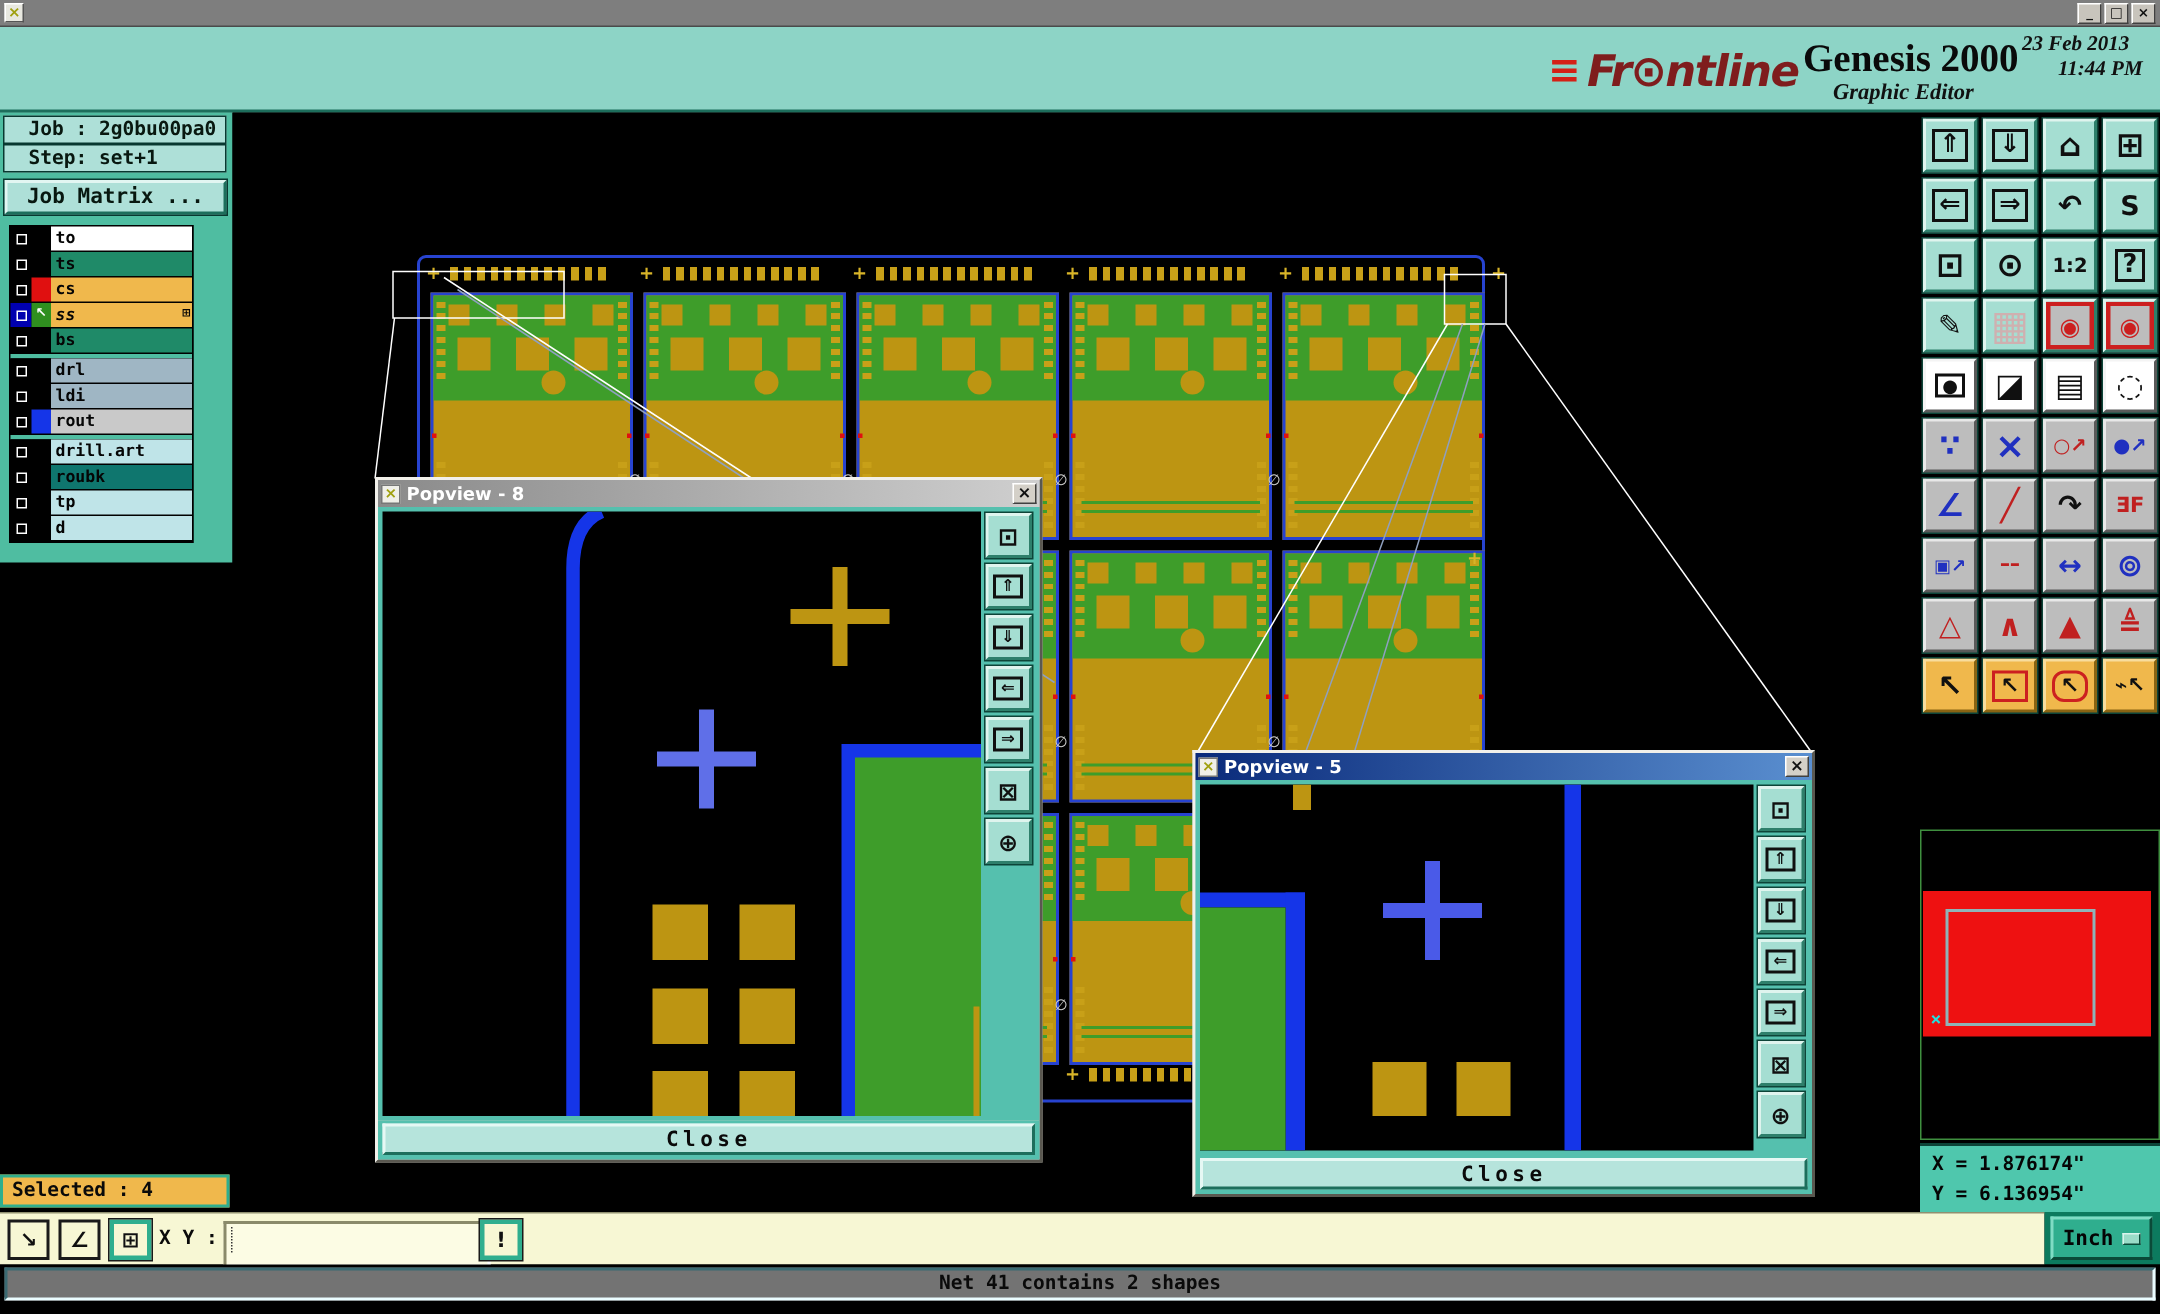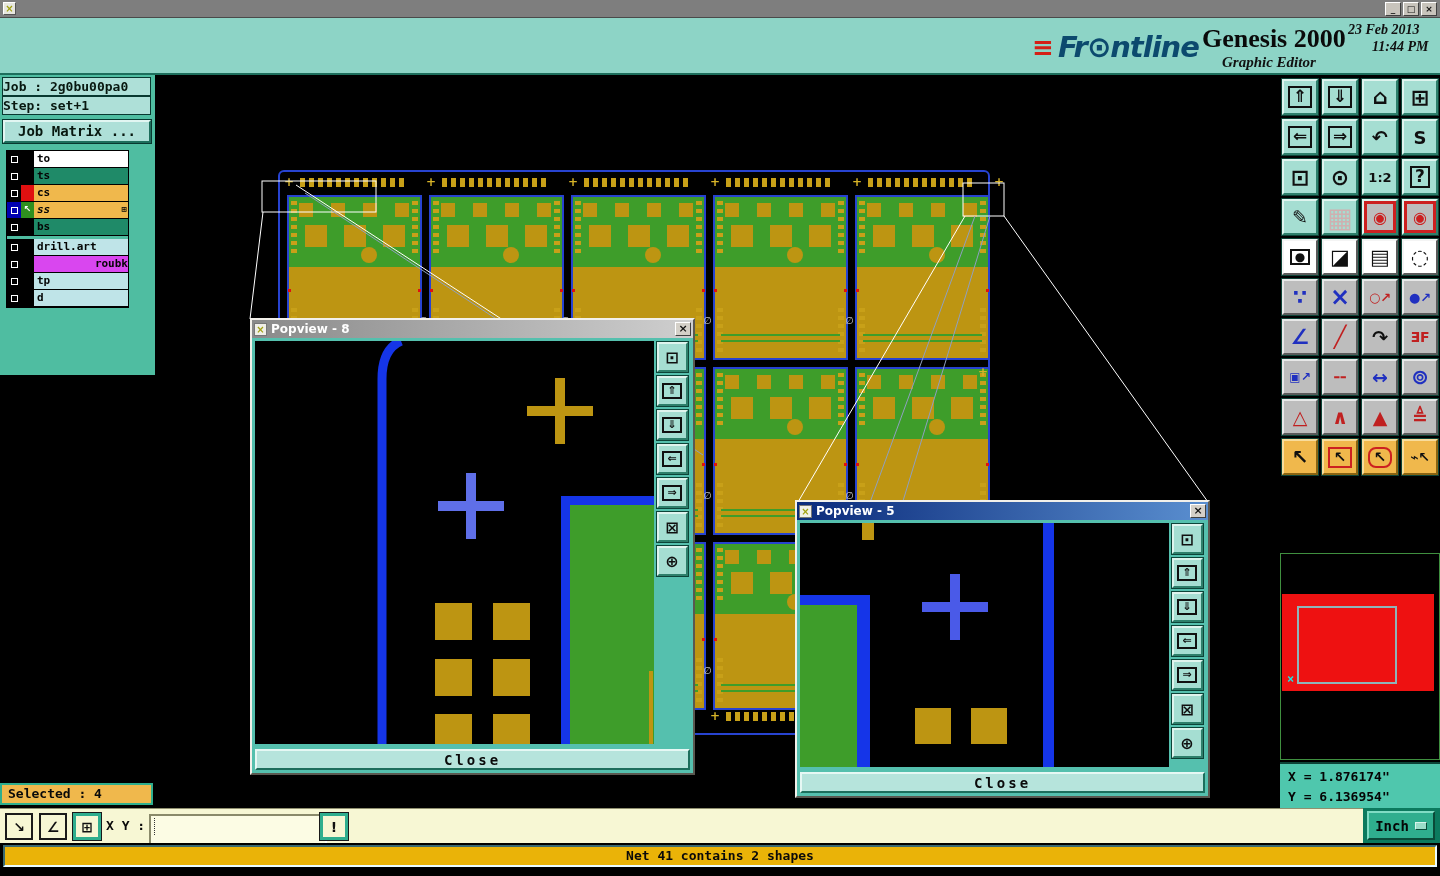--- a/index.html
+++ b/index.html
@@ -21,30 +21,30 @@
   
   #topbar{position:absolute;left:0;top:18px;width:1440px;height:57px;background:#8dd4c6;
     border-bottom:2px solid #1d6e5c;}
   #menu-items{position:absolute;left:0;top:0;width:1024px;height:57px;display:flex;align-items:center;
     padding-left:16px;border-right:2px solid #5aa896;}
   .menu-item{font:bold 15px "Liberation Serif",serif;color:#101010;margin-right:24px;cursor:pointer;white-space:nowrap;}
   .menu-item u{text-underline-offset:2px;}
   #menu-help{margin-left:auto;margin-right:22px;}
   #brand{position:absolute;left:1026px;top:0;width:414px;height:57px;}
   #logo-speed{position:absolute;left:6px;top:14px;color:#d42016;font:bold italic 26px "DejaVu Sans",sans-serif;}
-  #logo-text{position:absolute;left:32px;top:12px;color:#0c4a6e;font:bold italic 29px "DejaVu Sans",sans-serif;letter-spacing:-1px;}
+  #logo-text{position:absolute;left:32px;top:12px;color:#7f1d1d;font:bold italic 29px "DejaVu Sans",sans-serif;letter-spacing:-1px;}
   #brand-product{position:absolute;left:176px;top:6px;font:bold 26px "Liberation Serif",serif;color:#0a0a0a;white-space:nowrap;}
   #brand-date{position:absolute;left:322px;top:4px;font:bold italic 14px "Liberation Serif",serif;color:#111;white-space:nowrap;}
   #brand-time{position:absolute;left:346px;top:21px;font:bold italic 14px "Liberation Serif",serif;color:#111;text-align:center;}
   #brand-sub{position:absolute;left:196px;top:36px;font:bold italic 15px "Liberation Serif",serif;color:#111;}
 
   
   #sidebar{position:absolute;left:0;top:75px;width:155px;height:300px;background:#4fbda1;}
   .job-strip{position:absolute;left:2px;width:149px;height:19px;background:#aee0d8;border:1px solid #083830;
-    font:bold 13px/17px "DejaVu Sans Mono",monospace;color:#081810;padding-left:0;}
+    font:bold 13px/17px "DejaVu Sans Mono",monospace;color:#081810;padding-left:16px;}
   #job-matrix{position:absolute;left:3px;top:45px;width:148px;height:23px;background:#aee0d8;
     border:2px solid;border-color:#e2f6f2 #1d6e5c #1d6e5c #e2f6f2;outline:1px solid #083830;
     font:bold 14px/19px "DejaVu Sans Mono",monospace;color:#081810;text-align:center;cursor:pointer;}
   #layer-list{position:absolute;left:6px;top:75px;width:123px;background:#000;border:1px solid #000;}
   .layer-group{border-bottom:3px solid #4fbda1;}
   .layer-group:last-child{border-bottom:none;}
   .layer-row{display:flex;height:16px;margin-bottom:1px;background:#000;cursor:pointer;}
   .layer-cb{width:14px;height:16px;background:#000;display:flex;align-items:center;justify-content:center;}
   .layer-cb i{width:7px;height:7px;border:1px solid #fff;display:block;}
   .layer-sw{width:13px;height:16px;background:#000;color:#fff;font:bold 9px/15px "DejaVu Sans",sans-serif;text-align:center;}
@@ -125,21 +125,21 @@
     border:2px solid;border-color:#8a8a6a #ffffff #ffffff #8a8a6a;font:13px "DejaVu Sans Mono",monospace;padding-left:6px;}
   #xy-caret{position:absolute;left:154px;top:9px;width:1px;height:17px;border-left:1px dotted #333;}
   #prompt-panel{position:absolute;left:354px;top:2px;width:1005px;height:31px;border:1px solid #b8b894;
     background:#f7f7d4;font:bold 13px/29px "DejaVu Sans Mono",monospace;color:#0a0a0a;padding-left:10px;}
   #unit-seg{position:absolute;left:1363px;top:808px;width:77px;height:35px;background:#0c7a5e;}
   #unit-btn{position:absolute;left:4px;top:3px;width:68px;height:29px;background:#2fae8e;
     border:2px solid;border-color:#7fdcc4 #0a4a38 #0a4a38 #7fdcc4;display:flex;align-items:center;justify-content:center;
     gap:6px;font:bold 14px "DejaVu Sans Mono",monospace;color:#050505;cursor:pointer;}
   #unit-opt{width:12px;height:8px;background:#9adcc8;border:1px solid;border-color:#d8f4ec #0a4a38 #0a4a38 #d8f4ec;}
   #msgbar{position:absolute;left:0;top:843px;width:1440px;height:27px;background:#000;}
-  #msg-inner{position:absolute;left:3px;top:2px;width:1434px;height:22px;background:#eab308;
+  #msg-inner{position:absolute;left:3px;top:2px;width:1434px;height:22px;background:#737373;
     border:2px solid;border-color:#3a6a72 #eafcff #eafcff #3a6a72;
     font:bold 13px/18px "DejaVu Sans Mono",monospace;color:#0a0a0a;text-align:center;}
 </style>
 </head>
 <body>
 
 <div id="screen">
 
   <div id="titlebar">
     <div id="app-icon">×</div>
@@ -202,28 +202,51 @@
             <div class="layer-sw"></div>
             <div class="layer-label" style="background: rgb(31, 138, 104);">bs</div>
           </div>
         </div>
         <div class="layer-group">
           <div class="layer-row">
             <div class="layer-cb">
               <i></i>
             </div>
             <div class="layer-sw"></div>
+            <div class="layer-label" style="background: rgb(159, 182, 196);">drl</div>
+          </div>
+          <div class="layer-row">
+            <div class="layer-cb">
+              <i></i>
+            </div>
+            <div class="layer-sw"></div>
+            <div class="layer-label" style="background: rgb(159, 182, 196);">ldi</div>
+          </div>
+          <div class="layer-row">
+            <div class="layer-cb">
+              <i></i>
+            </div>
+            <div class="layer-sw" style="background: rgb(21, 53, 232);"></div>
+            <div class="layer-label" style="background: rgb(201, 201, 201);">rout</div>
+          </div>
+        </div>
+        <div class="layer-group">
+          <div class="layer-row">
+            <div class="layer-cb">
+              <i></i>
+            </div>
+            <div class="layer-sw"></div>
             <div class="layer-label" style="background: rgb(191, 228, 232);">drill.art</div>
           </div>
           <div class="layer-row">
             <div class="layer-cb">
               <i></i>
             </div>
             <div class="layer-sw"></div>
-            <div class="layer-label" style="background: #d946ef; text-align: right;">roubk</div>
+            <div class="layer-label" style="background: #0f766e;">roubk</div>
           </div>
           <div class="layer-row">
             <div class="layer-cb">
               <i></i>
             </div>
             <div class="layer-sw"></div>
             <div class="layer-label" style="background: rgb(191, 228, 232);">tp</div>
           </div>
           <div class="layer-row">
             <div class="layer-cb">

